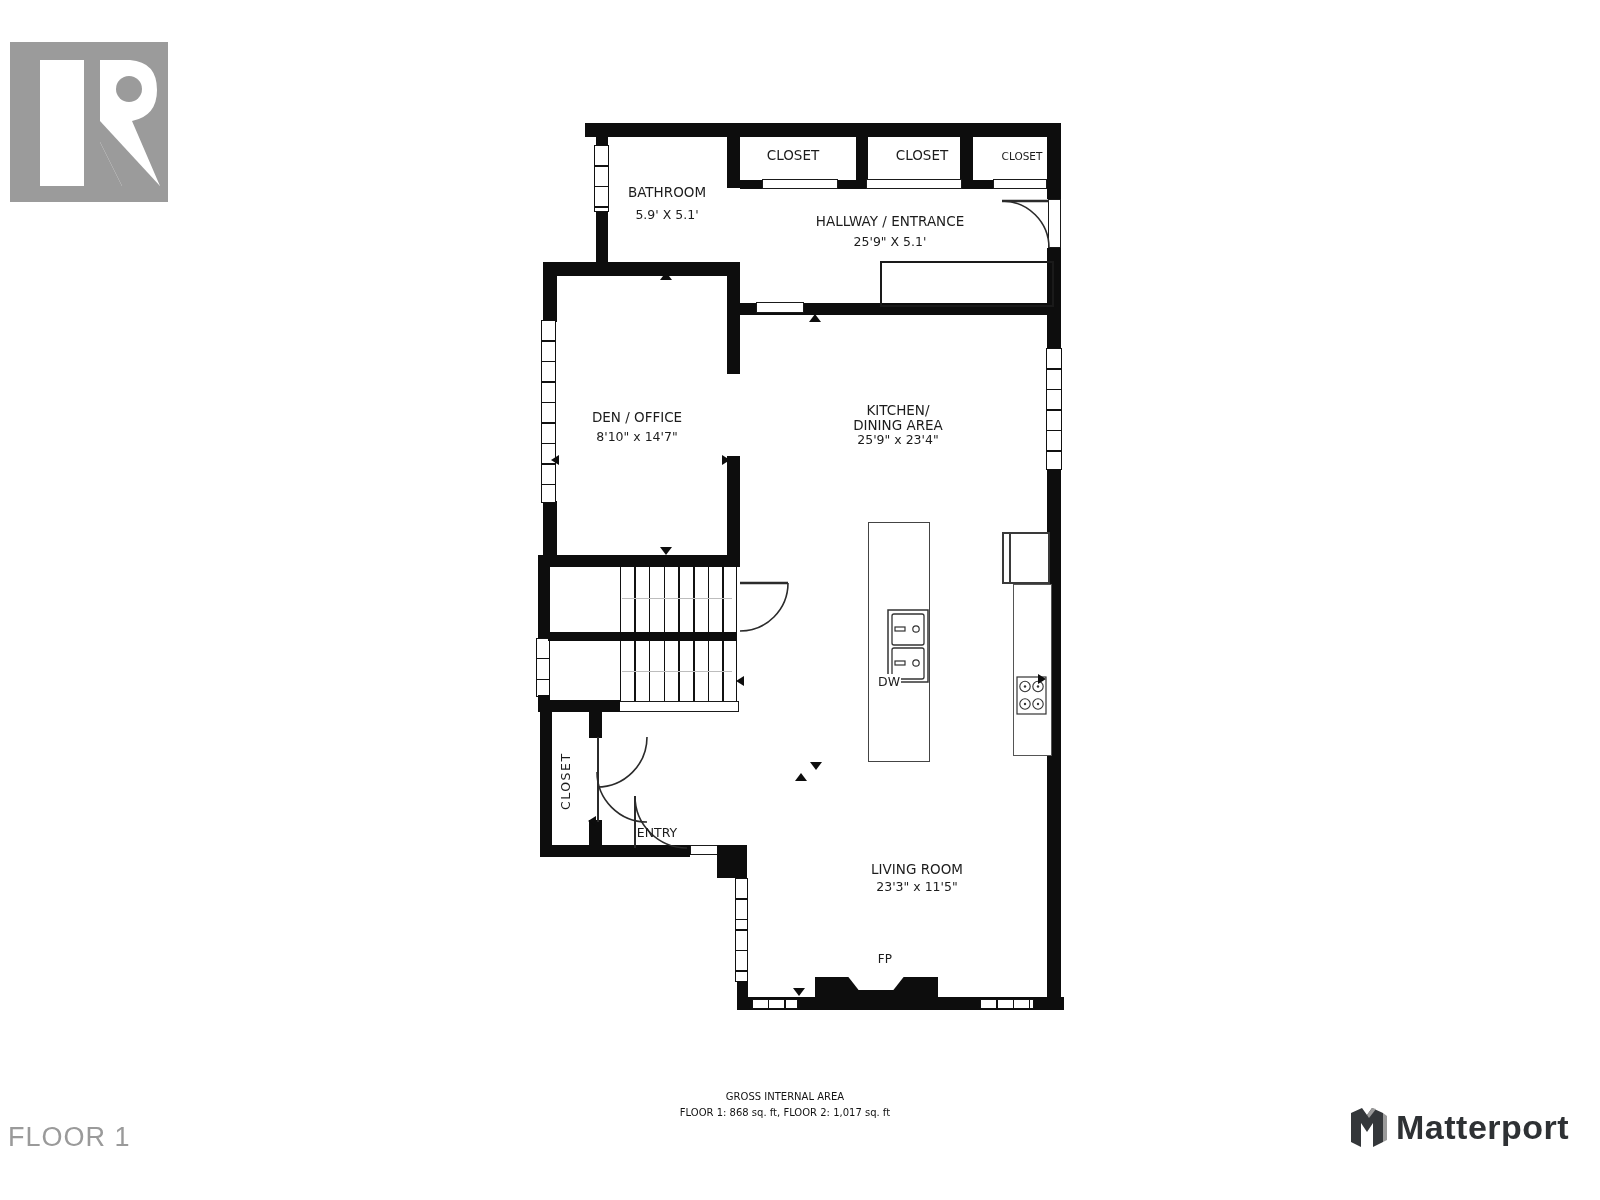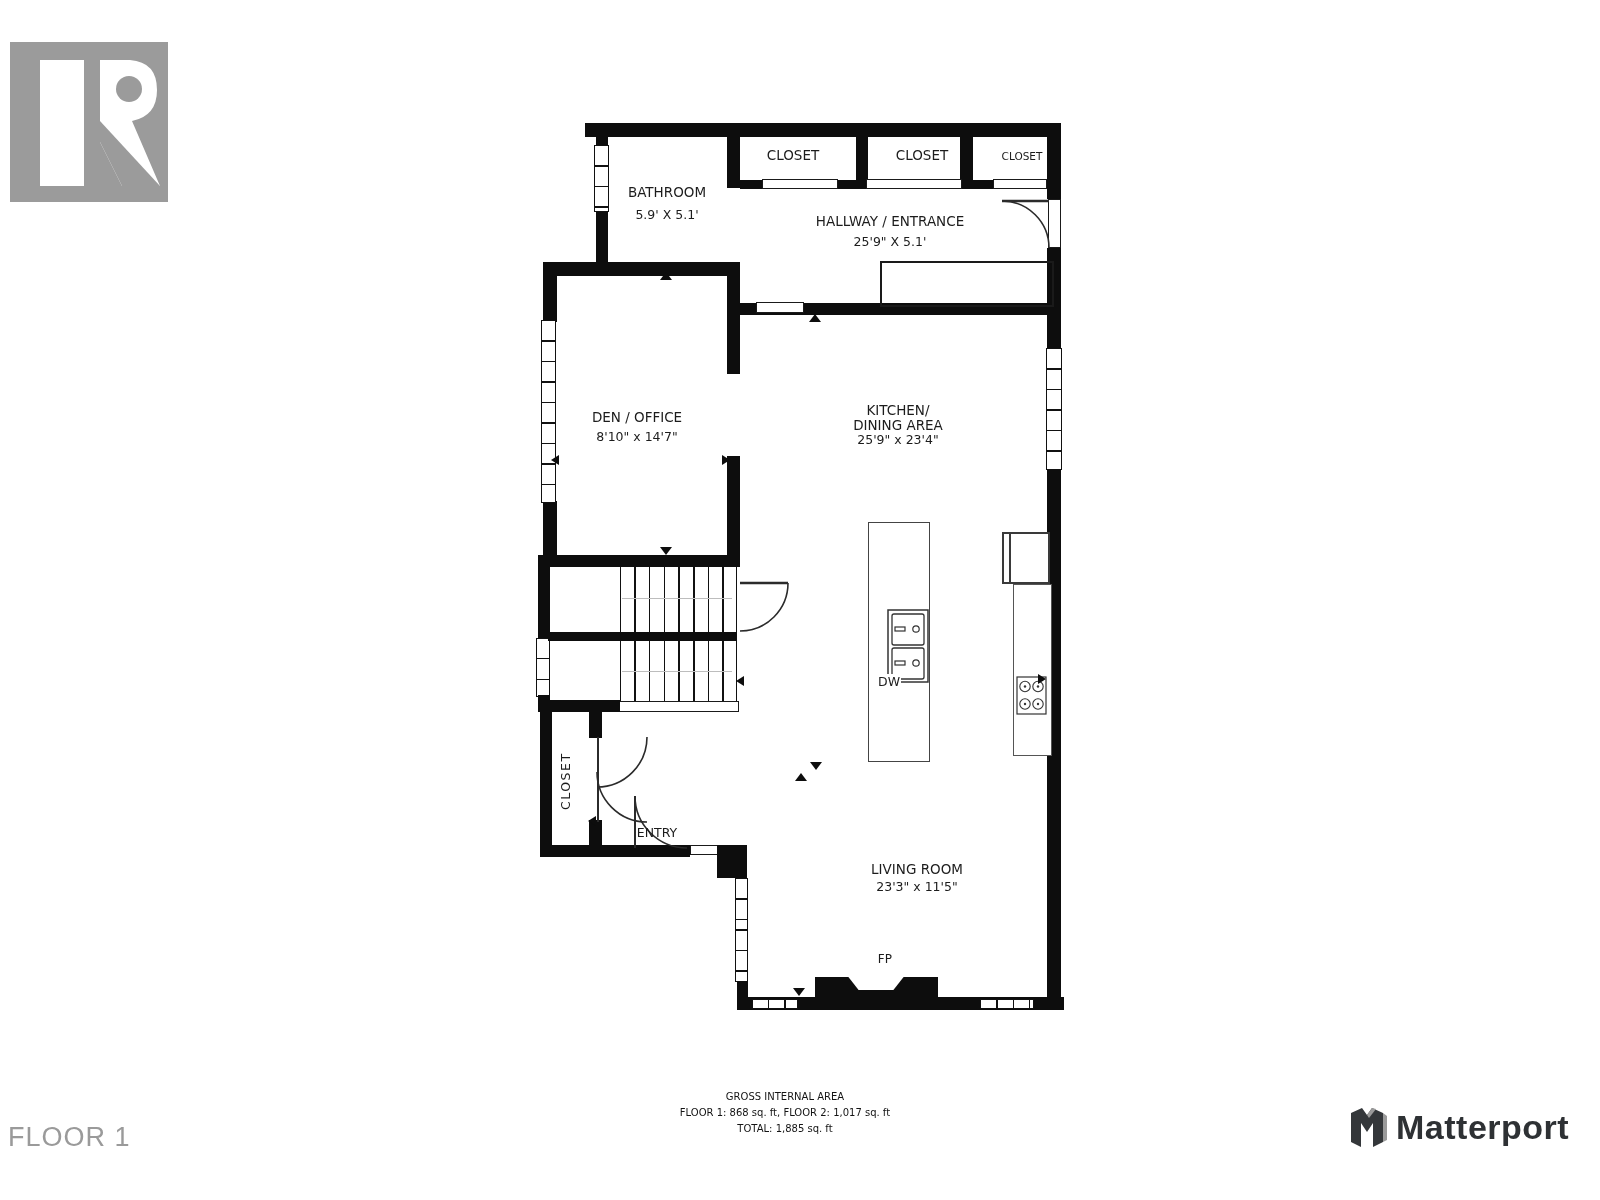--- a/index.html
+++ b/index.html
@@ -176,21 +176,20 @@
   <div class="lbl" style="left:828px;top:418px;width:140px;">DINING AREA</div>
   <div class="lbl dim" style="left:828px;top:433px;width:140px;">25'9" x 23'4"</div>
   <div class="lbl" style="left:847px;top:862px;width:140px;">LIVING ROOM</div>
   <div class="lbl dim" style="left:847px;top:880px;width:140px;">23'3" x 11'5"</div>
   <div class="vtext" style="left:558px;top:748px;height:66px;width:18px;">CLOSET</div>
   <div class="lbl dim" style="left:627px;top:826px;width:60px;">ENTRY</div>
   <div class="lbl" style="left:866px;top:953px;width:26px;font-size:12px;text-align:right;">FP</div>
 
   <div class="foot" style="top:1091px;">GROSS INTERNAL AREA</div>
   <div class="foot" style="top:1107px;">FLOOR 1: 868 sq. ft, FLOOR 2: 1,017 sq. ft</div>
-  <div class="foot" style="top:1123px;">TOTAL: 1,885 sq. ft</div>
 
   <div id="floor-label">FLOOR 1</div>
 
   <svg class="overlay" style="left:1347px;top:1107px;" width="40" height="41" viewBox="0 0 40 41">
     <polygon points="4,6 15,1 20,8 25,1 36,6 36,35 26,40 26,16 20,25 14,16 14,40 4,35" fill="#34373a"></polygon>
     <polygon points="36,6 40,9 40,33 36,35" fill="#9a9a9a"></polygon>
     <polygon points="25,1 29,2 22,11 20,8" fill="#9a9a9a"></polygon>
   </svg>
   <div id="mp-text">Matterport</div>
 

